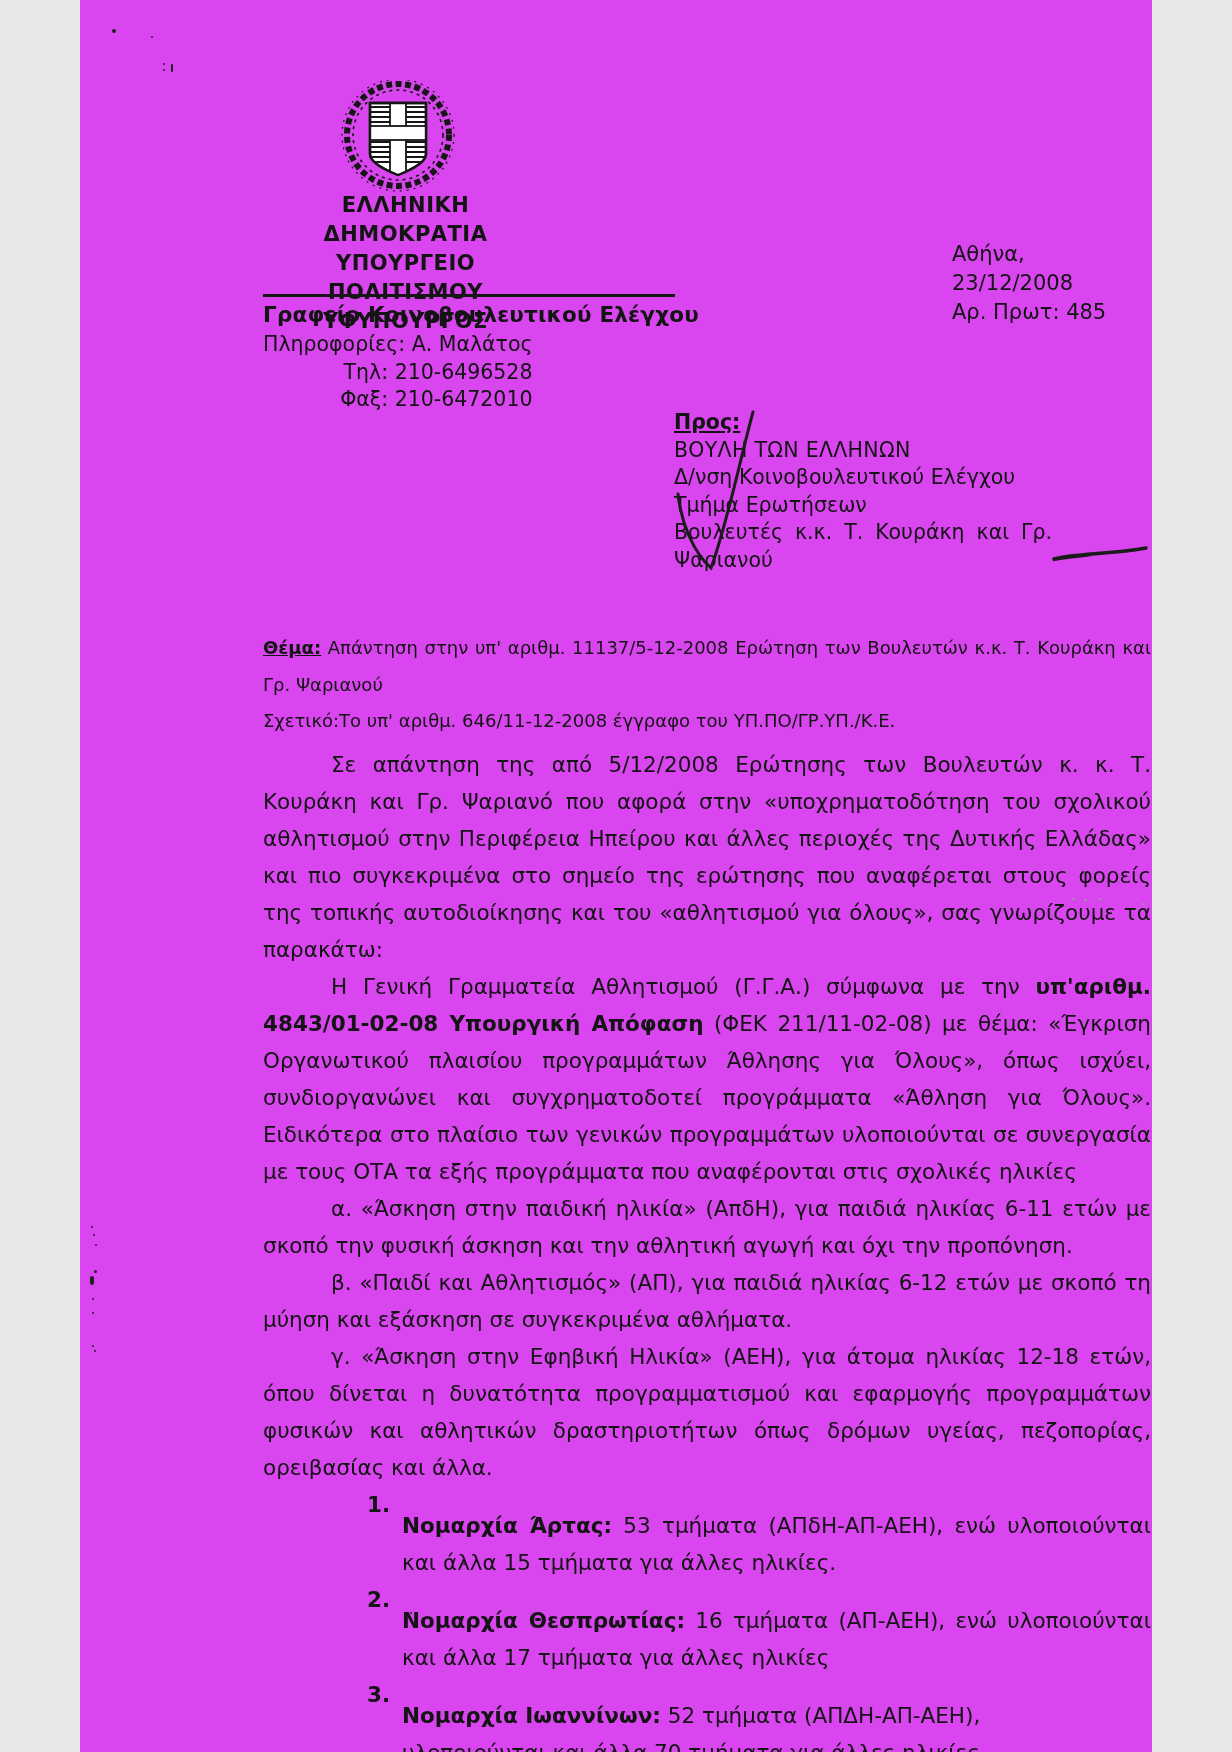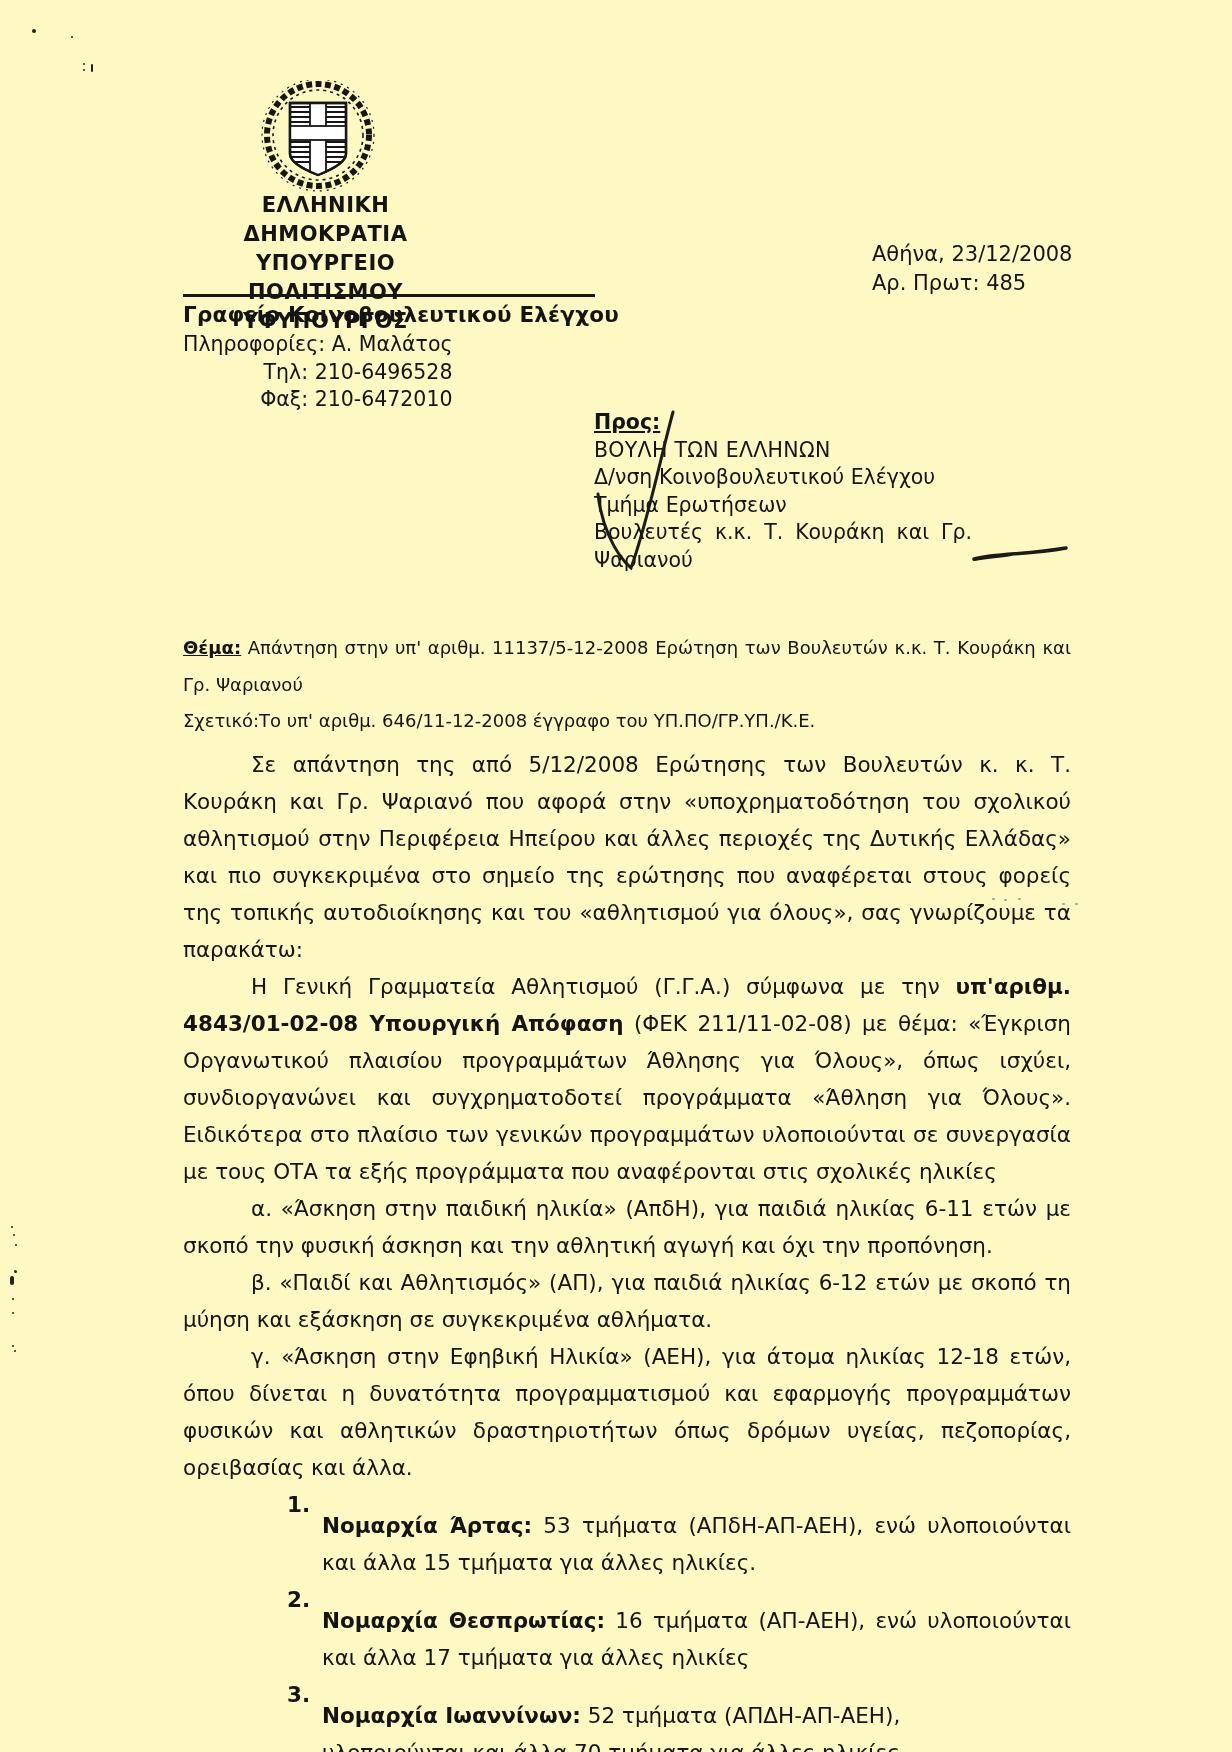--- a/index.html
+++ b/index.html
@@ -1,19 +1,19 @@
 <!DOCTYPE html>
 <html><head>
 <meta charset="utf-8">
 <style>
   html,body{margin:0;padding:0;background:#e8e8e8;}
   .page{
     position:relative;
-    width:1232px;height:1752px;
-    background:#fef9c3;
+    width:1072px;height:1752px;
+    background:#d946ef;
     font-family:"DejaVu Sans",sans-serif;
     color:#141414;
     overflow:hidden;
     margin:0 auto;
   }
   
   .emblem{position:absolute;left:260px;top:80px;width:116px;height:112px;}
   .org-block{
     position:absolute;left:178px;top:191px;width:295px;
     text-align:center;font-weight:bold;font-size:21px;line-height:29px;

